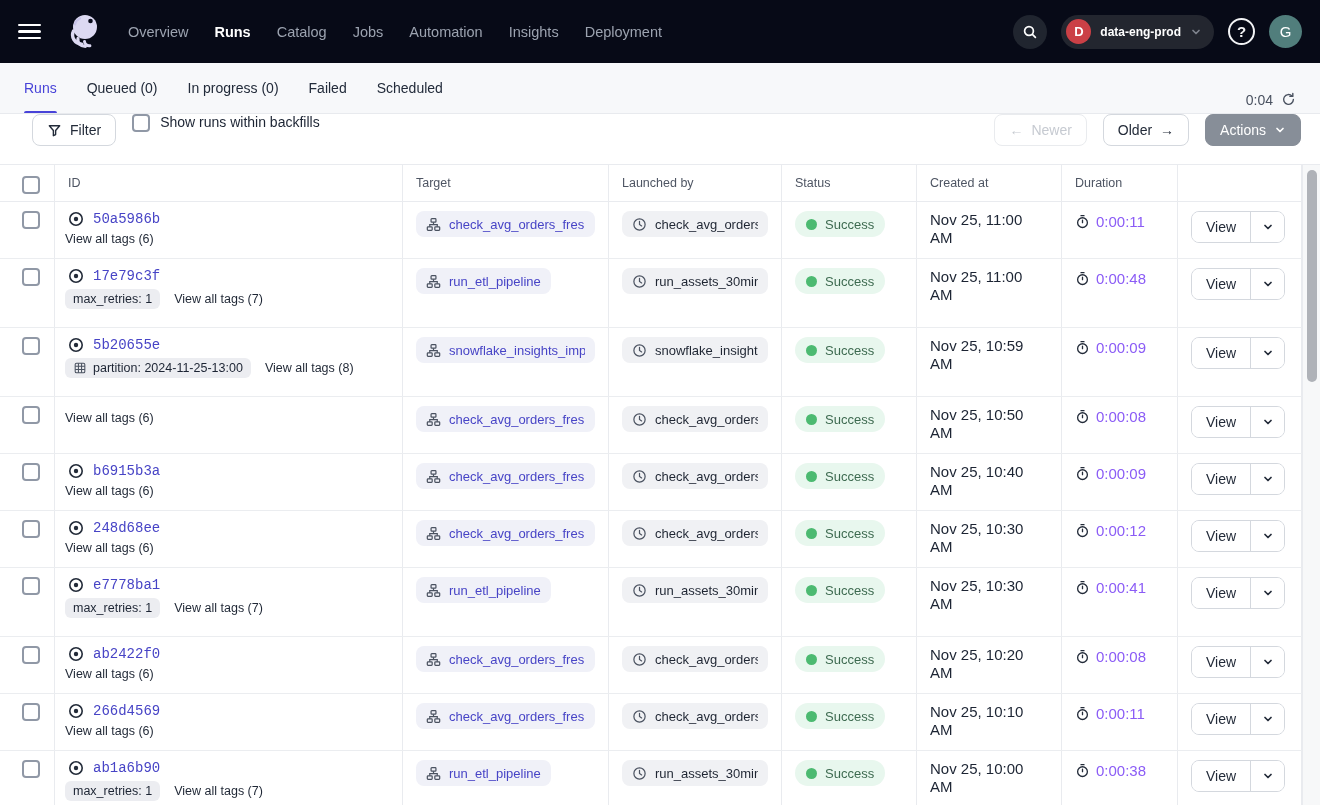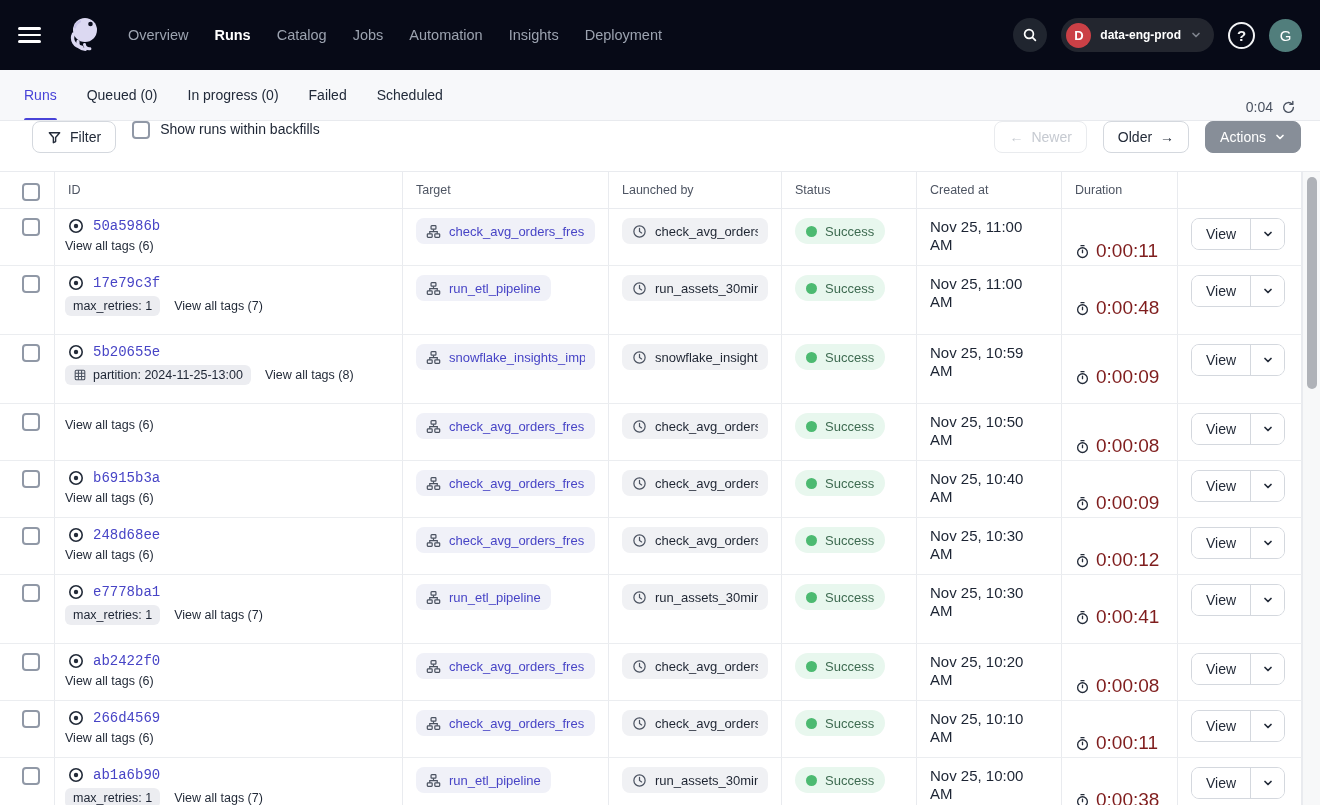--- a/index.html
+++ b/index.html
@@ -1,20 +1,20 @@
 <!DOCTYPE html>
 <html><head>
 <meta charset="utf-8">
 <style>
   * { box-sizing: border-box; margin: 0; padding: 0; }
   html, body { width: 1320px; height: 805px; overflow: hidden; background: #fff;
     font-family: "Liberation Sans", sans-serif; color: #1C2433; }
 
   
-  .topnav { height: 70px; background: #070A17; display: flex; align-items: center;
+  .topnav { height: 63px; background: #070A17; display: flex; align-items: center;
     padding: 0 18px; gap: 8px; }
   .hamburger { width: 28px; height: 28px; display: flex; flex-direction: column;
     justify-content: center; gap: 4px; cursor: pointer; margin-right: 10px; }
   .hamburger span { display: block; width: 23px; height: 2.6px; background: #fff; border-radius: 2px; }
   .logo { width: 40px; height: 42px; margin-right: 16px; }
   .navlinks { display: flex; align-items: center; gap: 26px; }
   .navlink { font-size: 14.5px; color: #9CA3B0; cursor: pointer; white-space: nowrap; }
   .navlink.active { color: #FFFFFF; font-weight: 700; }
   .topnav-right { margin-left: auto; display: flex; align-items: center; gap: 14px; }
   .search-btn { width: 34px; height: 34px; border-radius: 50%; background: #20252F;
@@ -32,21 +32,21 @@
 
   
   .tabbar { height: 51px; background: #F7F8FA; border-bottom: 1px solid #E8EAEE;
     display: flex; align-items: center; padding: 0 24px; }
   .tabs { display: flex; gap: 30px; height: 100%; }
   .tab { font-size: 14px; color: #222B3A; font-weight: 500; display: flex; align-items: center;
     position: relative; cursor: pointer; white-space: nowrap; }
   .tab.active { color: #4843D8; }
   .tab.active::after { content: ""; position: absolute; left: 0; right: 0; bottom: 0;
     height: 2px; background: #4843D8; border-radius: 2px 2px 0 0; }
-  .tabbar-right { margin-left: auto; display: flex; align-items: flex-end; gap: 8px;
+  .tabbar-right { margin-left: auto; display: flex; align-items: flex-start; gap: 8px;
     color: #4A5260; font-size: 14px; margin-top: 24px; }
   .refresh-btn { display: flex; align-items: center; cursor: pointer; }
 
   
   .toolbar { height: 50px; background: #fff; display: flex; align-items: flex-start;
     padding: 0 19px 0 32px; gap: 16px; }
   .btn { height: 32px; border-radius: 8px; border: 1px solid #D4D8DE; background: #fff;
     font-family: inherit; font-size: 14px; color: #232B39; display: inline-flex;
     align-items: center; gap: 8px; padding: 0 14px; cursor: pointer; white-space: nowrap; }
   .btn.disabled { color: #C6CAD1; border-color: #E9EBEE; cursor: default; }
@@ -81,21 +81,21 @@
   .view-all { font-size: 12.5px; color: #1F2735; cursor: pointer; white-space: nowrap; }
   .pill { display: inline-flex; align-items: center; gap: 8px; height: 26px; padding: 0 10px;
     border-radius: 8px; font-size: 13px; max-width: 100%; cursor: pointer; }
   .target-pill { background: #F0F1F8; color: #4744C6; }
   .launched-pill { background: #F0F1F4; color: #1F2633; }
   .pill-text { overflow: hidden; white-space: nowrap; display: inline-block; }
   .status-pill { display: inline-flex; align-items: center; gap: 8px; height: 26px;
     padding: 0 11px; border-radius: 13px; background: #E8F7EE; font-size: 13px; color: #3D6A50; }
   .status-dot { width: 11px; height: 11px; border-radius: 50%; background: #4CBA71; flex: none; }
   .created-text { font-size: 15px; color: #1C2433; padding-top: 2px; }
-  .duration-wrap { display: flex; align-items: center; gap: 6px; font-size: 19px; color: #7f1d1d; padding-top: 2px; margin-top: 20px; }
+  .duration-wrap { display: flex; align-items: center; gap: 6px; font-size: 15px; color: #8b5cf6; padding-top: 2px; }
   .view-group { display: inline-flex; border: 1px solid #D4D8DE; border-radius: 8px; overflow: hidden; height: 32px; }
   .view-btn { border: none; background: #fff; font-family: inherit; font-size: 14px; color: #232B39;
     padding: 0 14px; cursor: pointer; border-right: 1px solid #D4D8DE; }
   .view-caret { border: none; background: #fff; width: 33px; display: flex; align-items: center;
     justify-content: center; cursor: pointer; color: #232B39; }
 
   
   .scroll-gutter { position: absolute; top: 0; right: 0; bottom: 0; width: 18px;
     background: #F7F8F9; border-left: 1px solid #E9EBEF; }
   .scroll-thumb { position: absolute; top: 5px; left: 3.5px; width: 10px; height: 212px;

